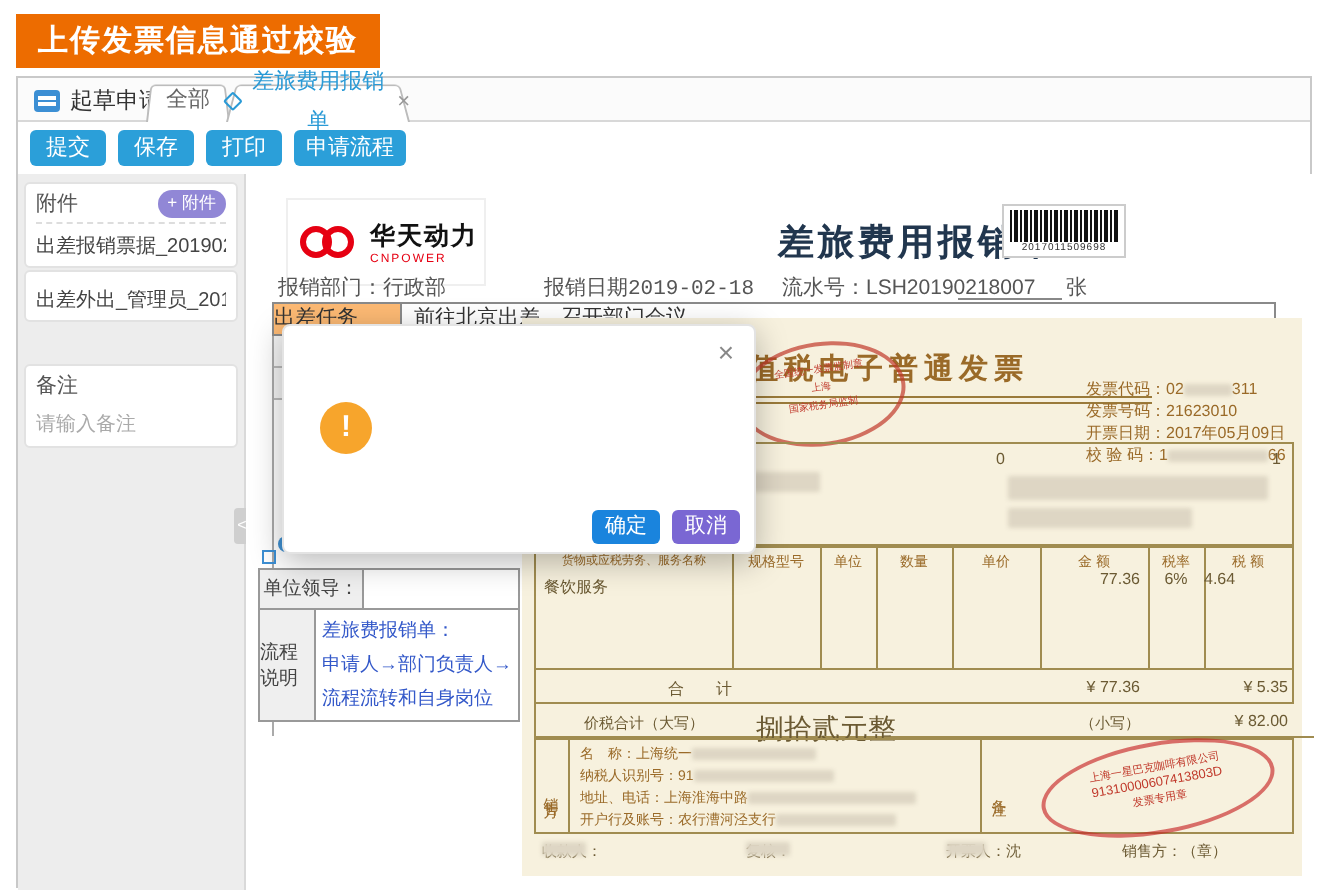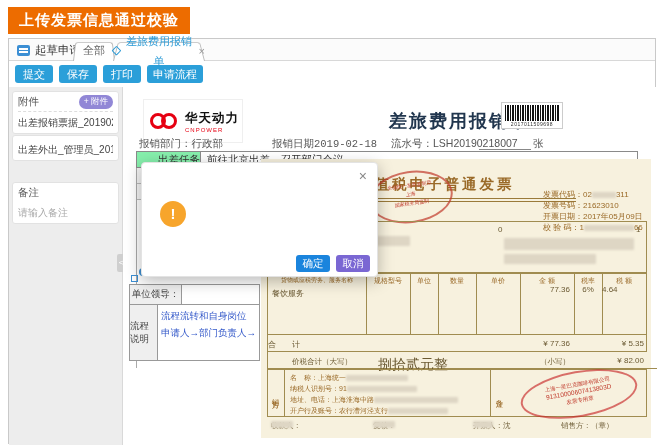--- a/index.html
+++ b/index.html
@@ -52,21 +52,21 @@
   .logo-text s { display:block; text-decoration:none; font-size:6px; color:#e60012; letter-spacing:1px; }
   .form-title { left:266px; top:22px; font-size:18px; font-weight:bold; color:#21364e; letter-spacing:2px; }
   .barcode { left:378px; top:15px; width:62px; height:27px; border:1px solid #ccc; background:#fff; padding:2px 3px 1px; }
   .bars { height:16px; background:repeating-linear-gradient(90deg,#111 0 1px,#fff 1px 2px,#111 2px 4px,#fff 4px 5px); }
   .bar-num { font-size:5px; color:#333; text-align:center; letter-spacing:.5px; }
   .info-row { top:50px; left:0; width:534px; font-size:10.5px; color:#555; }
   .info-row span { position:absolute; white-space:nowrap; }
   .i-dept{ left:4px;margin-left:12px; } .i-date{ left:149px;font-family:Liberation Mono, monospace; } .i-serial{ left:268px; } .i-attach{ left:341px;margin-top:35px; } .i-unit{ left:410px; }
   .attach-line { left:356px; top:12px; width:52px; border-bottom:1px solid #888; height:1px; }
   .task-row { left:13px; top:64px; width:502px; height:17px; border:1px solid #8a8a8a; display:flex; font-size:10.5px; color:#333; }
-  .task-label { width:64px; border-right:1px solid #8a8a8a; text-align:right; line-height:15px; background:#86efac; }
+  .task-label { width:64px; border-right:1px solid #8a8a8a; text-align:left; line-height:15px; background:#fdba74; }
   .task-value { padding-left:6px; line-height:15px; }
 
   
   .sliver { left:13px; top:81px; width:18px; height:200px; border-left:1px solid #aaa; }
   .sliver .cell { position:absolute; left:0; width:100%; height:16px; border-bottom:1px solid #bbb; font-size:9px; color:#333; text-align:right; padding-right:2px; line-height:15px; background:#f4f4f4; }
   .info-dot { left:16px; top:181px; width:8px; height:8px; border-radius:50%; background:#3f8fd0; }
 
   
   .grid-icon { left:8px; top:188px; width:7px; height:7px; border:1.5px solid #3c8fd4; }
   .app-table { left:6px; top:197px; width:131px; border:1px solid #999; }
@@ -207,22 +207,23 @@
 
     <div class="abs grid-icon"></div>
     <div class="abs app-table">
       <div class="app-row r1">
         <div class="app-label">单位领导：</div>
         <div class="app-val"></div>
       </div>
       <div class="app-row r2">
         <div class="app-label">流程说明</div>
         <div class="app-val">
+          <div class="flow-line">差旅费报销单：</div>
+          <div class="flow-line">申请人→部门负责人→</div>
           <div class="flow-line">流程流转和自身岗位</div>
-          <div class="flow-line">申请人→部门负责人→</div>
         </div>
       </div>
     </div>
 
     <div class="abs inv">
       <span class="t blur" style="left:58px;top:19px;width:34px;height:11px;"></span>
       <span class="t inv-title">增值税电子普通发票</span>
       <span class="t dline"></span>
       <span class="t dline dline2"></span>
       <div class="t oval">
@@ -262,21 +263,21 @@
         <span class="h" style="left:252px;width:54px;">金 额</span>
         <span class="h" style="left:306px;width:28px;">税率</span>
         <span class="h" style="left:334px;width:44px;">税 额</span>
         <span class="v" style="left:4px;top:14px;">餐饮服务</span>
         <span class="v" style="left:252px;top:11px;width:50px;text-align:right;">77.36</span>
         <span class="v" style="left:306px;top:11px;width:28px;text-align:center;">6%</span>
         <span class="v" style="left:334px;top:11px;width:42px;text-align:left;">4.64</span>
       </div>
 
       <div class="box trow">
-        <span class="v" style="left:0;top:4px;width:98px;text-align:left;">合　　计</span>
+        <span class="v" style="left:0;top:4px;width:98px;text-align:right;">合　　计</span>
         <span class="v" style="left:252px;top:4px;width:50px;text-align:right;">¥ 77.36</span>
         <span class="v" style="left:334px;top:4px;width:42px;text-align:right;">¥ 5.35</span>
       </div>
 
       <div class="box grow">
         <span class="v" style="left:24px;top:5px;font-size:7.5px;">价税合计（大写）</span>
         <span class="v" style="left:110px;top:4px;font-size:14px;">捌拾贰元整</span>
         <span class="v" style="left:272px;top:5px;font-size:7.5px;">（小写）</span>
         <span class="v" style="left:330px;top:4px;width:46px;text-align:right;">¥ 82.00</span>
       </div>

